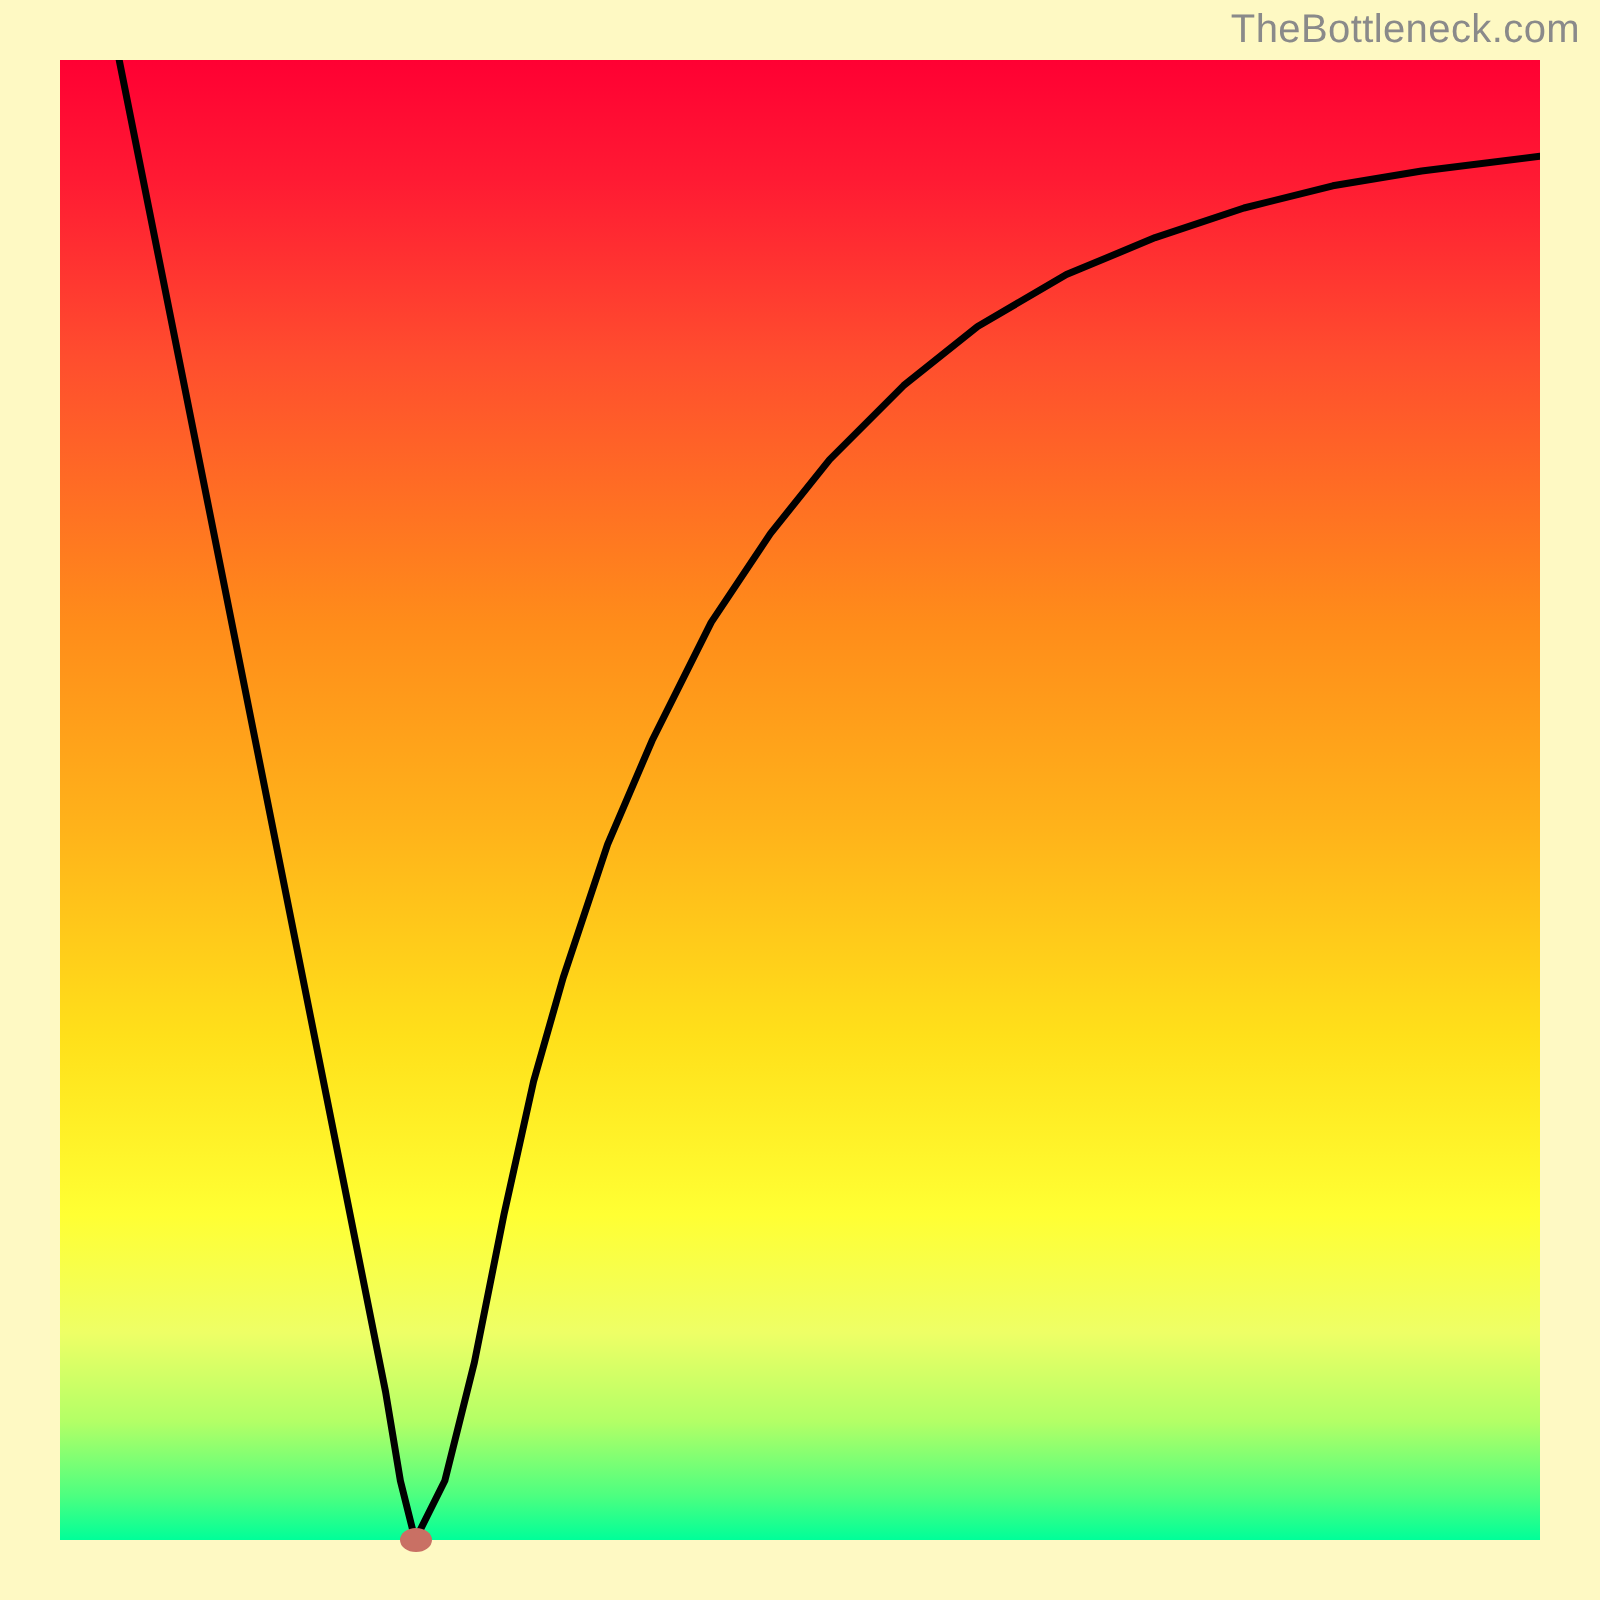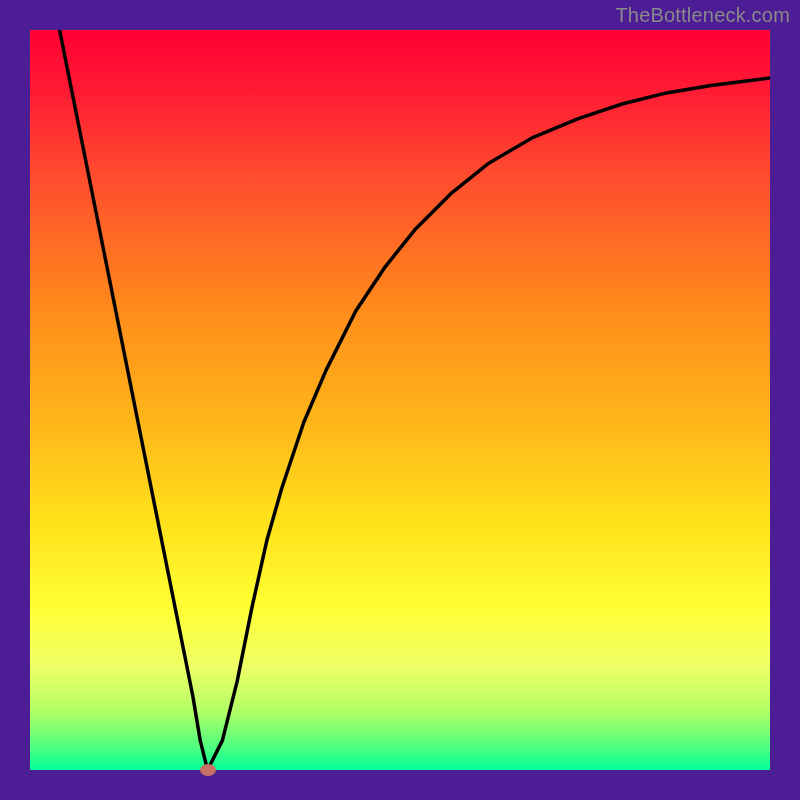--- a/index.html
+++ b/index.html
@@ -8,21 +8,21 @@
     width: 800px;
     height: 800px;
     background: #000;
     font-family: Arial, Helvetica, sans-serif;
     overflow: hidden;
   }
   .frame {
     position: relative;
     width: 800px;
     height: 800px;
-    background: #4c1d95;
+    background: #fef9c3;
   }
   .plot-area {
     position: absolute;
     left: 30px;
     top: 30px;
     width: 740px;
     height: 740px;
     
     background: linear-gradient(
       to bottom,

